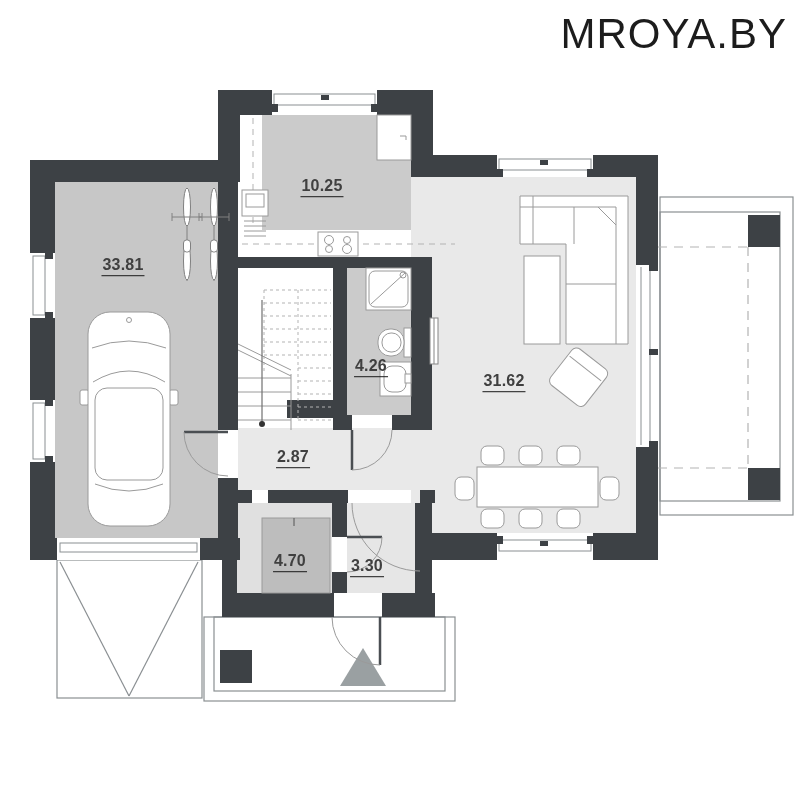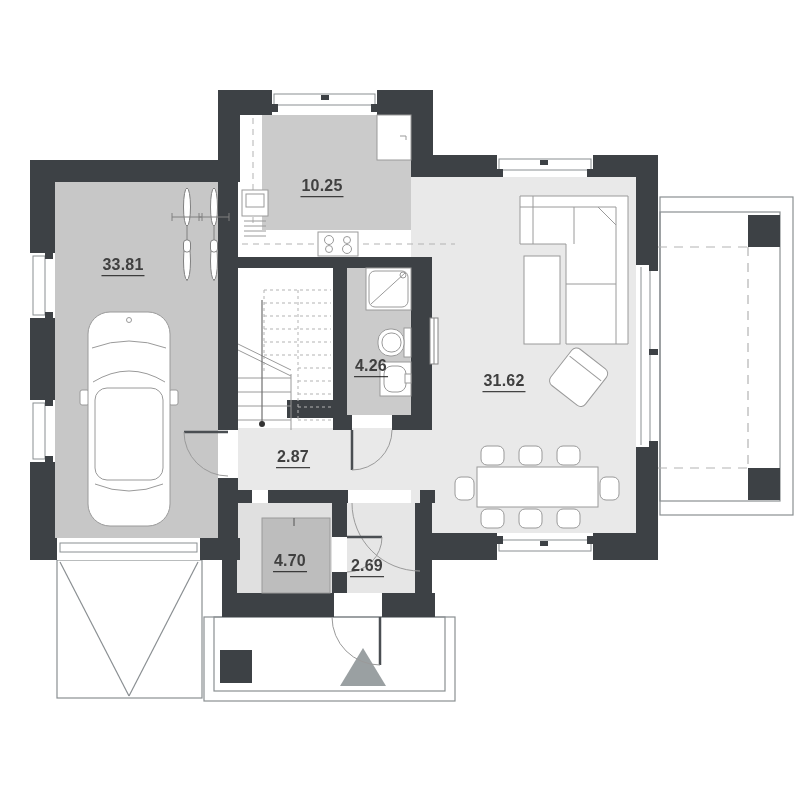--- a/index.html
+++ b/index.html
@@ -318,16 +318,17 @@
   </g>
 
 </svg>
 
 <div class="room-label" style="left:123px;top:266px">33.81</div>
 <div class="room-label" style="left:322px;top:187px">10.25</div>
 <div class="room-label" style="left:371px;top:367px">4.26</div>
 <div class="room-label" style="left:504px;top:382px">31.62</div>
 <div class="room-label" style="left:293px;top:458px">2.87</div>
 <div class="room-label" style="left:290px;top:562px">4.70</div>
-<div class="room-label" style="left:367px;top:567px">2.69</div>
-
+<div class="room-label" style="left:367px;top:567px">3.30</div>
+
+<div class="watermark">MROYA.BY</div>
 
 </div>
 
 </body></html>

